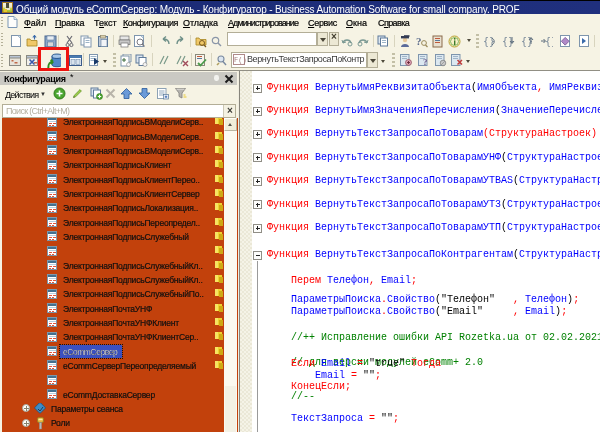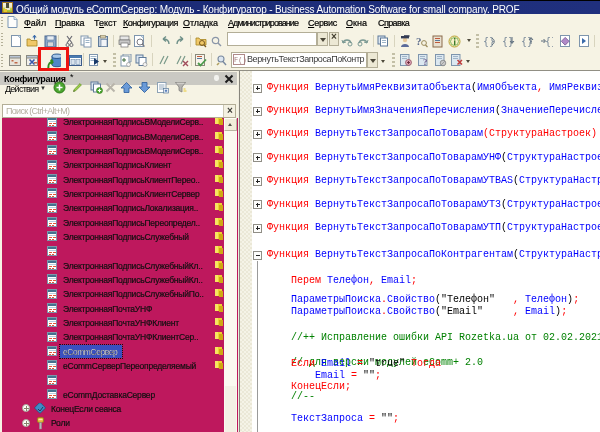--- a/index.html
+++ b/index.html
@@ -295,21 +295,21 @@
 
 <div class="abs" id="panel" style="left:0;top:71px;width:240px;height:361px;background:#f6f3e4;">
   <div class="abs" id="phead" style="left:0px;top:1px;width:237px;height:13px;background:#cac9c3;">
     <span class="abs" style="left:4px;top:2px;font-size:9px;font-weight:bold;color:#000;letter-spacing:-0.3px;">Конфигурация</span>
     <span class="abs" style="left:70px;top:0px;font-size:9px;color:#000;">*</span>
     <span class="abs" style="left:214px;top:3px;width:5px;height:6px;background:#f2f2ee;border-radius:40%;"></span>
     <svg class="abs" style="left:224px;top:2px;" width="10" height="10" viewBox="0 0 10 10">
         <path d="M1.5 1.5 L8.5 8.5 M8.5 1.5 L1.5 8.5" stroke="#1c1c1c" stroke-width="2"></path>
       </svg>
   </div>
-  <div class="abs" id="pactions" style="left:2px;top:9px;width:236px;height:18px;font-size:9px;">
+  <div class="abs" id="pactions" style="left:2px;top:15px;width:236px;height:18px;font-size:9px;">
     <span class="abs" style="left:3px;top:4px;letter-spacing:-0.75px;">Действия</span>
     <span class="abs" style="left:38px;top:5px;font-size:6px;color:#333;">▼</span>
       <svg class="abs" style="left:51px;top:1px;" width="13" height="13" viewBox="0 0 13 13">
         <circle cx="6.5" cy="6.5" r="5.5" fill="#4aa52e" stroke="#2e7a1a"></circle>
         <path d="M3.5 6.5 L9.5 6.5 M6.5 3.5 L6.5 9.5" stroke="#fff" stroke-width="1.6"></path>
       </svg>
 <svg class="abs" style="left:69px;top:1px;" width="13" height="13" viewBox="0 0 13 13">
         <path d="M2.5 10.5 L3.2 8.4 L9 2.6 L10.4 4 L4.6 9.8 Z" fill="#9ed04a" stroke="#5a8a20" stroke-width="0.7"></path>
         <path d="M2.5 10.5 L3.8 10.2 L2.8 9.2 Z" fill="#3a3a2a"></path>
       </svg>
@@ -342,21 +342,21 @@
         <rect x="9.5" y="7.5" width="2" height="1" fill="#e8c830"></rect>
         <rect x="9.5" y="9.5" width="3" height="1" fill="#e8c830"></rect>
       </svg>
   </div>
   <div class="abs" id="psearch" style="left:2px;top:33px;width:236px;height:14px;">
     <div class="abs" style="left:0;top:0;width:234px;height:14px;background:#fff;border:1px solid #b3ae97;"></div>
     <span class="abs" style="left:4px;top:2px;font-size:9px;letter-spacing:-0.7px;color:#b4b0a0;">Поиск (Ctrl+Alt+M)</span>
     <div class="abs" style="left:221px;top:1px;width:12px;height:12px;background:#f4f1e2;border-left:1px solid #cdc9b6;"></div>
     <span class="abs" style="left:225px;top:1px;font-size:10px;color:#3a3a34;font-weight:bold;">×</span>
   </div>
-  <div class="abs" id="tree" style="left:2px;top:47px;width:264px;height:314px;background:#be185d;overflow:hidden;">
+  <div class="abs" id="tree" style="left:2px;top:47px;width:264px;height:314px;background:#c2410c;overflow:hidden;">
       <div class="mico" style="top:-1.3px;">
         <i></i>
         <u></u>
         <b></b>
         <s></s>
       </div>
 <div class="treerow" style="top:-1.8px;">ЭлектроннаяПодписьВМоделиСерв..</div>
 <div class="lock" style="top:-0.8px;"></div>
 <div class="mico" style="top:13.0px;">
         <i></i>
@@ -507,21 +507,21 @@
         <s></s>
       </div>
 <div class="treerow" style="top:270.5px;">eCommДоставкаСервер</div>
 <div class="abs" style="left:20px;top:286.3px;width:8px;height:8px;border:1px solid #a8a599;border-radius:50%;background:#fdfdf8;"></div>
 <div class="abs" style="left:22px;top:290.3px;width:5px;height:1px;background:#86836f;"></div>
 <div class="abs" style="left:24px;top:288.3px;width:1px;height:5px;background:#86836f;"></div>
 <svg class="abs" style="left:32px;top:284.8px;" width="12" height="12" viewBox="0 0 12 12">
         <rect x="1.2" y="1.2" width="8" height="8" rx="1" transform="rotate(45 6 6)" fill="#3e8cc7" stroke="#20557e" stroke-width="0.8"></rect>
         <path d="M4 6 L6 8 L9 4" stroke="#1b3c58" stroke-width="1" fill="none"></path>
       </svg>
-<div class="treerow" style="left:49px;top:284.8px;">КонецЕсли сеанса</div>
+<div class="treerow" style="left:49px;top:284.8px;">Параметры сеанса</div>
 <div class="abs" style="left:20px;top:300.6px;width:8px;height:8px;border:1px solid #a8a599;border-radius:50%;background:#fdfdf8;"></div>
 <div class="abs" style="left:22px;top:304.6px;width:5px;height:1px;background:#86836f;"></div>
 <div class="abs" style="left:24px;top:302.6px;width:1px;height:5px;background:#86836f;"></div>
 <svg class="abs" style="left:34px;top:299.1px;" width="9" height="13" viewBox="0 0 9 13">
         <rect x="1.5" y="0.5" width="6" height="5" rx="1.5" fill="#e8b53c" stroke="#a07d20"></rect>
         <rect x="2.5" y="1.8" width="4" height="1.4" fill="#fce9a8"></rect>
         <rect x="3.4" y="5.5" width="2.2" height="6.5" fill="#b9b9b9" stroke="#8a8a8a" stroke-width="0.5"></rect>
       </svg>
 <div class="treerow" style="left:49px;top:299.1px;">Роли</div>
     </div>

